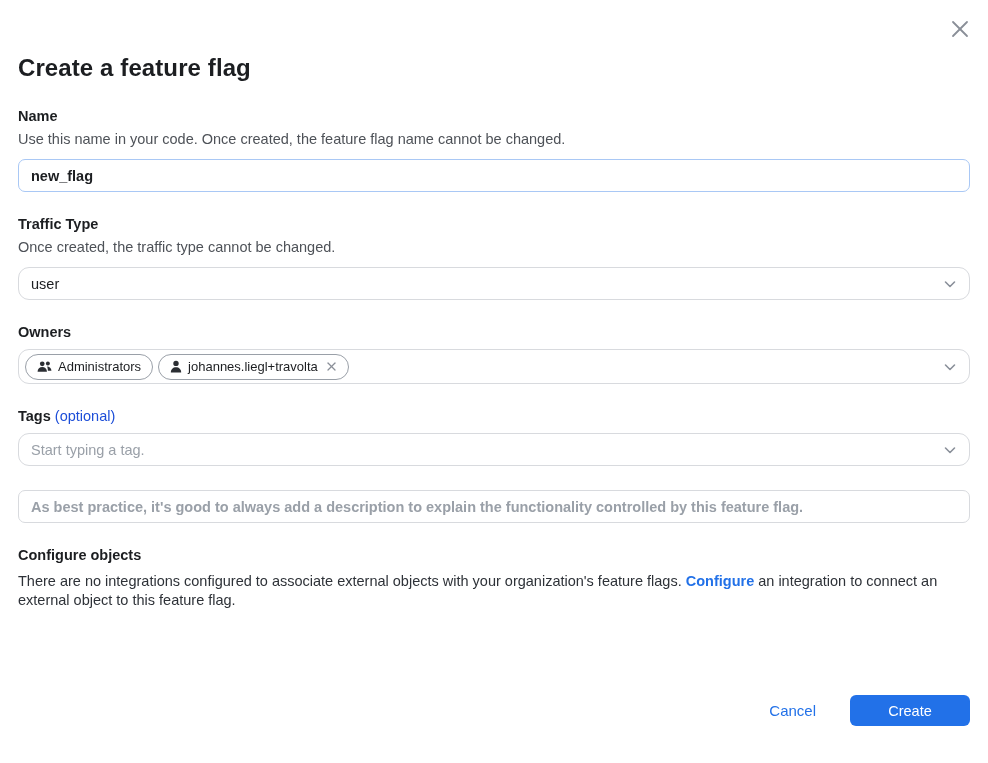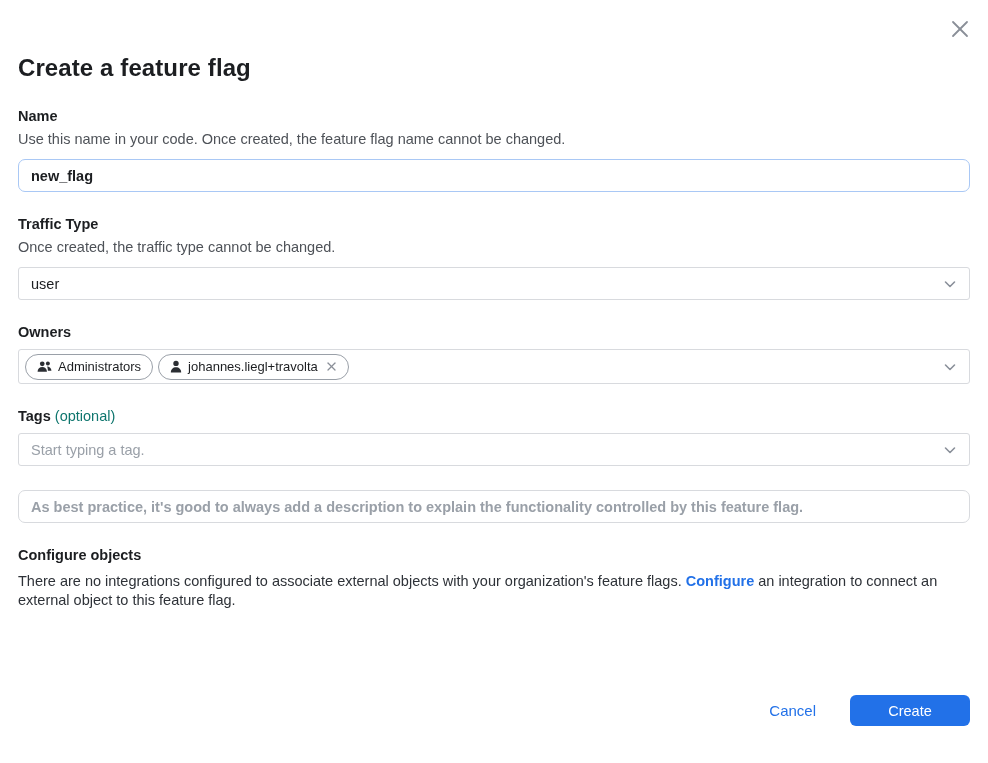--- a/index.html
+++ b/index.html
@@ -22,39 +22,39 @@
 
   h1.title {
     padding-top: 54px;
     font-size: 24px; font-weight: 700;
     letter-spacing: 0.1px; color: #1c1e21;
     margin-bottom: 26px;
   }
 
   .section { margin-bottom: 24px; }
   .label-row { font-size: 14.5px; font-weight: 700; color: #1c1e21; margin-bottom: 9px; }
-  .label-row .optional { font-weight: 400; color: #0f766e; text-align: right; }
+  .label-row .optional { font-weight: 400; color: #1d4ed8; text-align: right; }
   .helper { font-size: 14.5px; color: #4e5258; margin-top: -3px; margin-bottom: 10px; line-height: 19px; }
 
   .text-input {
     width: 952px; height: 33px;
     border: 1px solid #d8dade; border-radius: 7px;
     padding: 0 12px;
     font-family: "Liberation Sans", sans-serif;
     font-size: 14.5px; color: #1c1e21;
     background: #fff; outline: none;
     display: block;
     font-weight: bold;
   }
   .text-input::placeholder { color: #9aa0a8; opacity: 1; }
   .text-input.focused { border-color: #a9c8f5; }
 
   .select-box {
     width: 952px; height: 33px;
-    border: 1px solid #d8dade; border-radius: 3px;
+    border: 1px solid #d8dade; border-radius: 11px;
     background: #fff;
     display: flex; align-items: center;
     padding: 0 12px;
     font-size: 14.5px; color: #1c1e21;
     cursor: pointer;
     position: relative;
   }
   .select-box .placeholder { color: #9aa0a8; }
   .select-box .chevron { position: absolute; right: 11px; top: 50%; transform: translateY(-50%); display: flex; }
   .select-box .chevron svg { stroke: #8a909a; }

